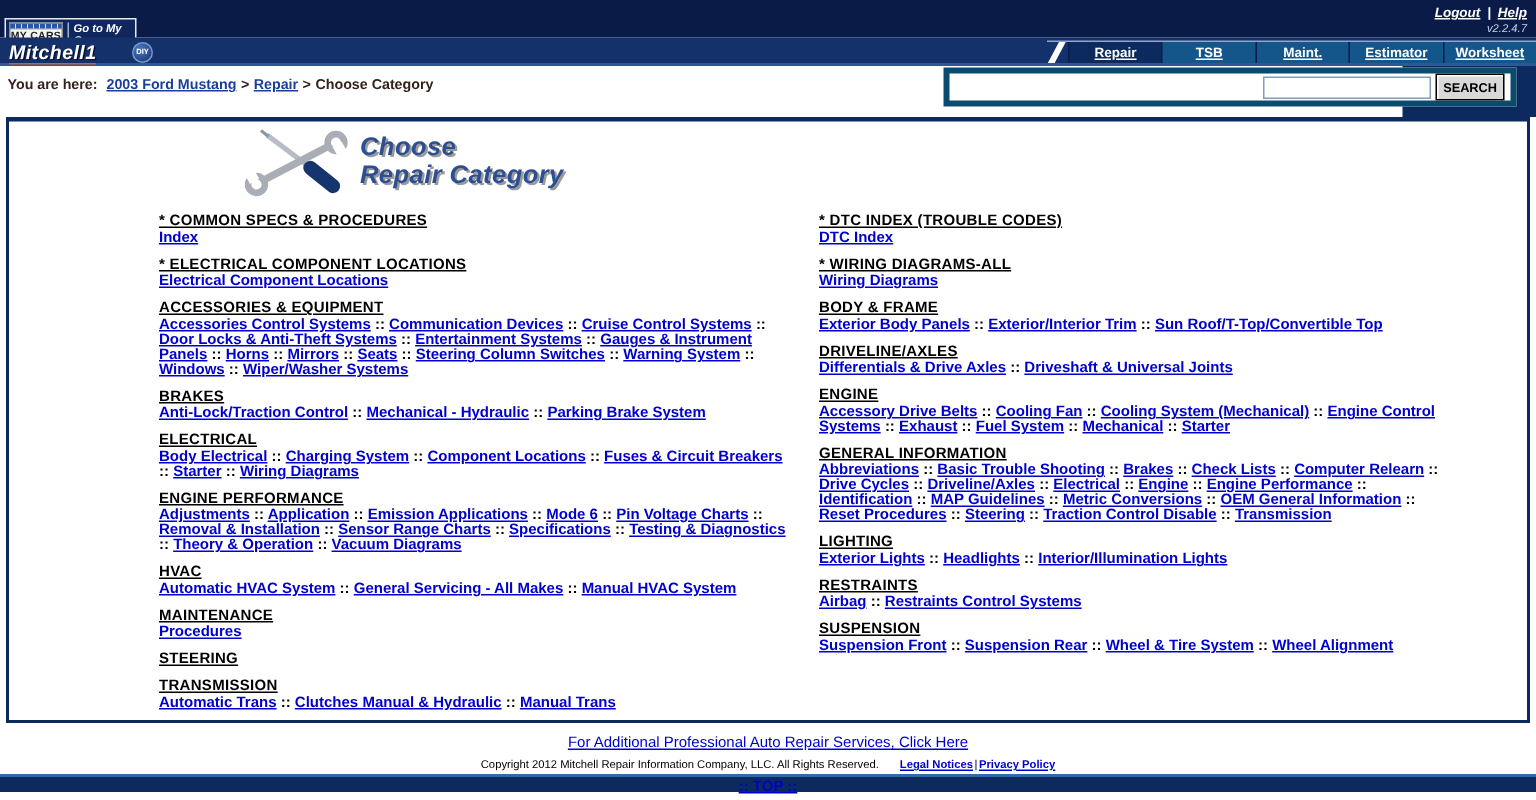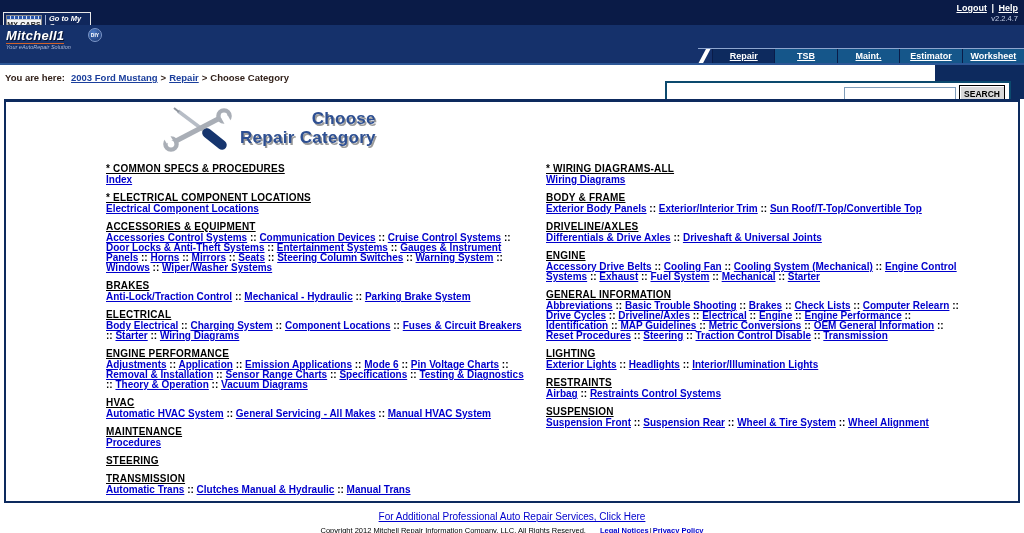--- a/index.html
+++ b/index.html
@@ -9,28 +9,28 @@
   
   #topbar { position:relative; height:25px; background:#0a1b47; }
   .mycars { position:absolute; left:3px; top:12px; height:21px; display:flex; align-items:center;
             border:1px solid #e8e8e8; background:#10275c; padding:1px 3px 1px 2px; cursor:pointer; }
   .plate { width:36px; height:15px; background:#f4f4f4; border:1px solid #888; margin-right:3px; }
   .plate-strip { height:4px; background:#2a56a8; border-bottom:1px solid #ccc;
                  background-image:repeating-linear-gradient(90deg,#2a56a8 0 3px,#cfe0ff 3px 4px); }
   .plate span { display:block; font-size:7px; font-weight:bold; color:#222; text-align:center; line-height:9px; letter-spacing:0.2px;}
   .garage-label { width:42px; color:#fff; font-size:7.5px; font-weight:bold; font-style:italic; line-height:8px;
                   border-left:1px solid #9fb0d6; padding-left:3px; }
-  .top-right { position:absolute; right:6px; top:3px; text-align:right; }
+  .top-right { position:absolute; right:6px; top:3px; text-align:right;font-style:italic; }
   .top-links { font-size:9px; font-weight:bold; color:#fff; }
   .top-links a { color:#fff; text-decoration:underline; }
   .top-sep { margin:0 2px; }
   .version { font-size:7.5px; color:#c6d1e8; margin-top:1px; }
 
   
-  #logobar { position:relative; height:40px; background:#15316b; border-bottom:2px solid #2d5796; }
+  #logobar { position:relative; height:19px; background:#15316b; border-bottom:2px solid #2d5796; }
   .logo { position:absolute; left:6px; top:1px; }
   .brand { font-size:13px; font-weight:bold; font-style:italic; color:#fff; letter-spacing:0.3px;
            text-shadow:1px 1px 0 #061231; border-bottom:1px solid #d2622a; display:inline-block; }
   .tagline { font-size:5.5px; color:#aebbd9; font-style:italic; }
   .diy-badge { position:absolute; left:88px; top:3px; width:14px; height:14px; border-radius:50%;
                background:radial-gradient(circle at 35% 30%, #4a79c4, #14306a); border:1px solid #7d97c8;
                color:#fff; font-size:5px; font-weight:bold; text-align:center; line-height:13px; }
   .tabstrip { position:absolute; right:0; bottom:0; height:15px; width:326px; display:flex;
               border-top:1px solid #8fa6cf; }
   .swoosh { width:14px; background:#15316b; position:relative; overflow:hidden; }
@@ -41,36 +41,36 @@
   .tab.active { background:#0d2a5e; }
 
   
   #row3 { position:relative; height:34px; background:#fff; }
   .corner-navy { position:absolute; right:0; top:0; width:89px; height:34px; background:#0d2a5e; }
   .breadcrumb { position:absolute; left:5px; top:7px; font-size:9.5px; font-weight:bold; color:#33221b; }
   .bc-prefix { margin-right:6px; }
   .bc-link { color:#1a3e9c; text-decoration:underline;margin-top:44px; }
   .bc-sep { color:#33221b; margin:0 3px; }
   .bc-current { color:#33221b;text-align:right; }
-  .search-panel { position:absolute; right:13px; top:1px; width:346px; height:26px; background:#fff;
-                  border:2px solid #0c4a6e; display:flex; align-items:center; justify-content:flex-end;
-                  padding-right:4px;margin-top:15px; }
+  .search-panel { position:absolute; right:13px; top:1px; width:382px; height:26px; background:#fff;
+                  border:4px solid #0c4a6e; display:flex; align-items:center; justify-content:flex-end;
+                  padding-right:4px; }
   .search-input { width:112px; height:15px; border:1px solid #7f9db9; font-size:10px; padding:0 2px; margin-right:3px; }
   .search-btn { height:18px; font-size:8.5px; font-weight:bold; color:#000; background:#d9d9d9;
                 border:1px solid #000; box-shadow:inset 1px 1px 0 #fff; padding:0 4px; cursor:pointer;
                 font-family:"Liberation Sans", sans-serif; }
 
   
   #content { position:relative; margin:0 4px; height:404px; background:#fff;
              border:2px solid #0d2a5e; border-top-width:3px; overflow:hidden; }
   .banner { position:relative; height:56px; }
   .tools-icon { position:absolute; left:154px; top:3px; width:76px; height:48px; }
   .banner-title { position:absolute; left:234px; top:7px; font-size:17px; line-height:19px;
-                  font-weight:bold; color:#2d4f92; text-shadow:1.5px 1.5px 0 #9a9a9a;
-                  letter-spacing:0.3px;text-align:right; }
+                  font-weight:bold; font-style:italic; color:#2d4f92; text-shadow:1.5px 1.5px 0 #9a9a9a;
+                  letter-spacing:0.3px; }
   .columns { display:flex; padding:6px 0 0 100px; }
   .col { width:424px; }
   .col + .col { margin-left:16px; }
   .section { margin-bottom:8px; }
   .cat-head { font-size:10px; line-height:10px; font-weight:bold; color:#000; letter-spacing:0.2px; margin-bottom:1px;text-decoration:underline; }
   .cat-links { font-size:10px; line-height:10px; font-weight:bold; color:#000; }
   .cat-link { color:#0000cc; text-decoration:underline; cursor:pointer; }
   .sep { color:#000; }
 
   
@@ -188,20 +188,24 @@
         <div class="section" data-name="category-section">
           <div class="cat-head" data-name="category-heading">STEERING</div>
         </div>
         <div class="section" data-name="category-section">
           <div class="cat-head" data-name="category-heading">TRANSMISSION</div>
           <div class="cat-links" data-name="category-links"><a href="#" class="cat-link" data-name="category-link">Automatic Trans</a><span class="sep" data-name="link-separator"> :: </span><a href="#" class="cat-link" data-name="category-link">Clutches Manual &amp; Hydraulic</a><span class="sep" data-name="link-separator"> :: </span><a href="#" class="cat-link" data-name="category-link">Manual Trans</a></div>
         </div>
       </div>
     <div class="col" id="col-right" data-name="category-column-right">
         <div class="section" data-name="category-section">
+          <div class="cat-head" data-name="category-heading">* DTC INDEX (TROUBLE CODES)</div>
+          <div class="cat-links" data-name="category-links"><a href="#" class="cat-link" data-name="category-link">DTC Index</a></div>
+        </div>
+        <div class="section" data-name="category-section">
           <div class="cat-head" data-name="category-heading">* WIRING DIAGRAMS-ALL</div>
           <div class="cat-links" data-name="category-links"><a href="#" class="cat-link" data-name="category-link">Wiring Diagrams</a></div>
         </div>
         <div class="section" data-name="category-section">
           <div class="cat-head" data-name="category-heading">BODY &amp; FRAME</div>
           <div class="cat-links" data-name="category-links"><a href="#" class="cat-link" data-name="category-link">Exterior Body Panels</a><span class="sep" data-name="link-separator"> :: </span><a href="#" class="cat-link" data-name="category-link">Exterior/Interior Trim</a><span class="sep" data-name="link-separator"> :: </span><a href="#" class="cat-link" data-name="category-link">Sun Roof/T-Top/Convertible Top</a></div>
         </div>
         <div class="section" data-name="category-section">
           <div class="cat-head" data-name="category-heading">DRIVELINE/AXLES</div>
           <div class="cat-links" data-name="category-links"><a href="#" class="cat-link" data-name="category-link">Differentials &amp; Drive Axles</a><span class="sep" data-name="link-separator"> :: </span><a href="#" class="cat-link" data-name="category-link">Driveshaft &amp; Universal Joints</a></div>

